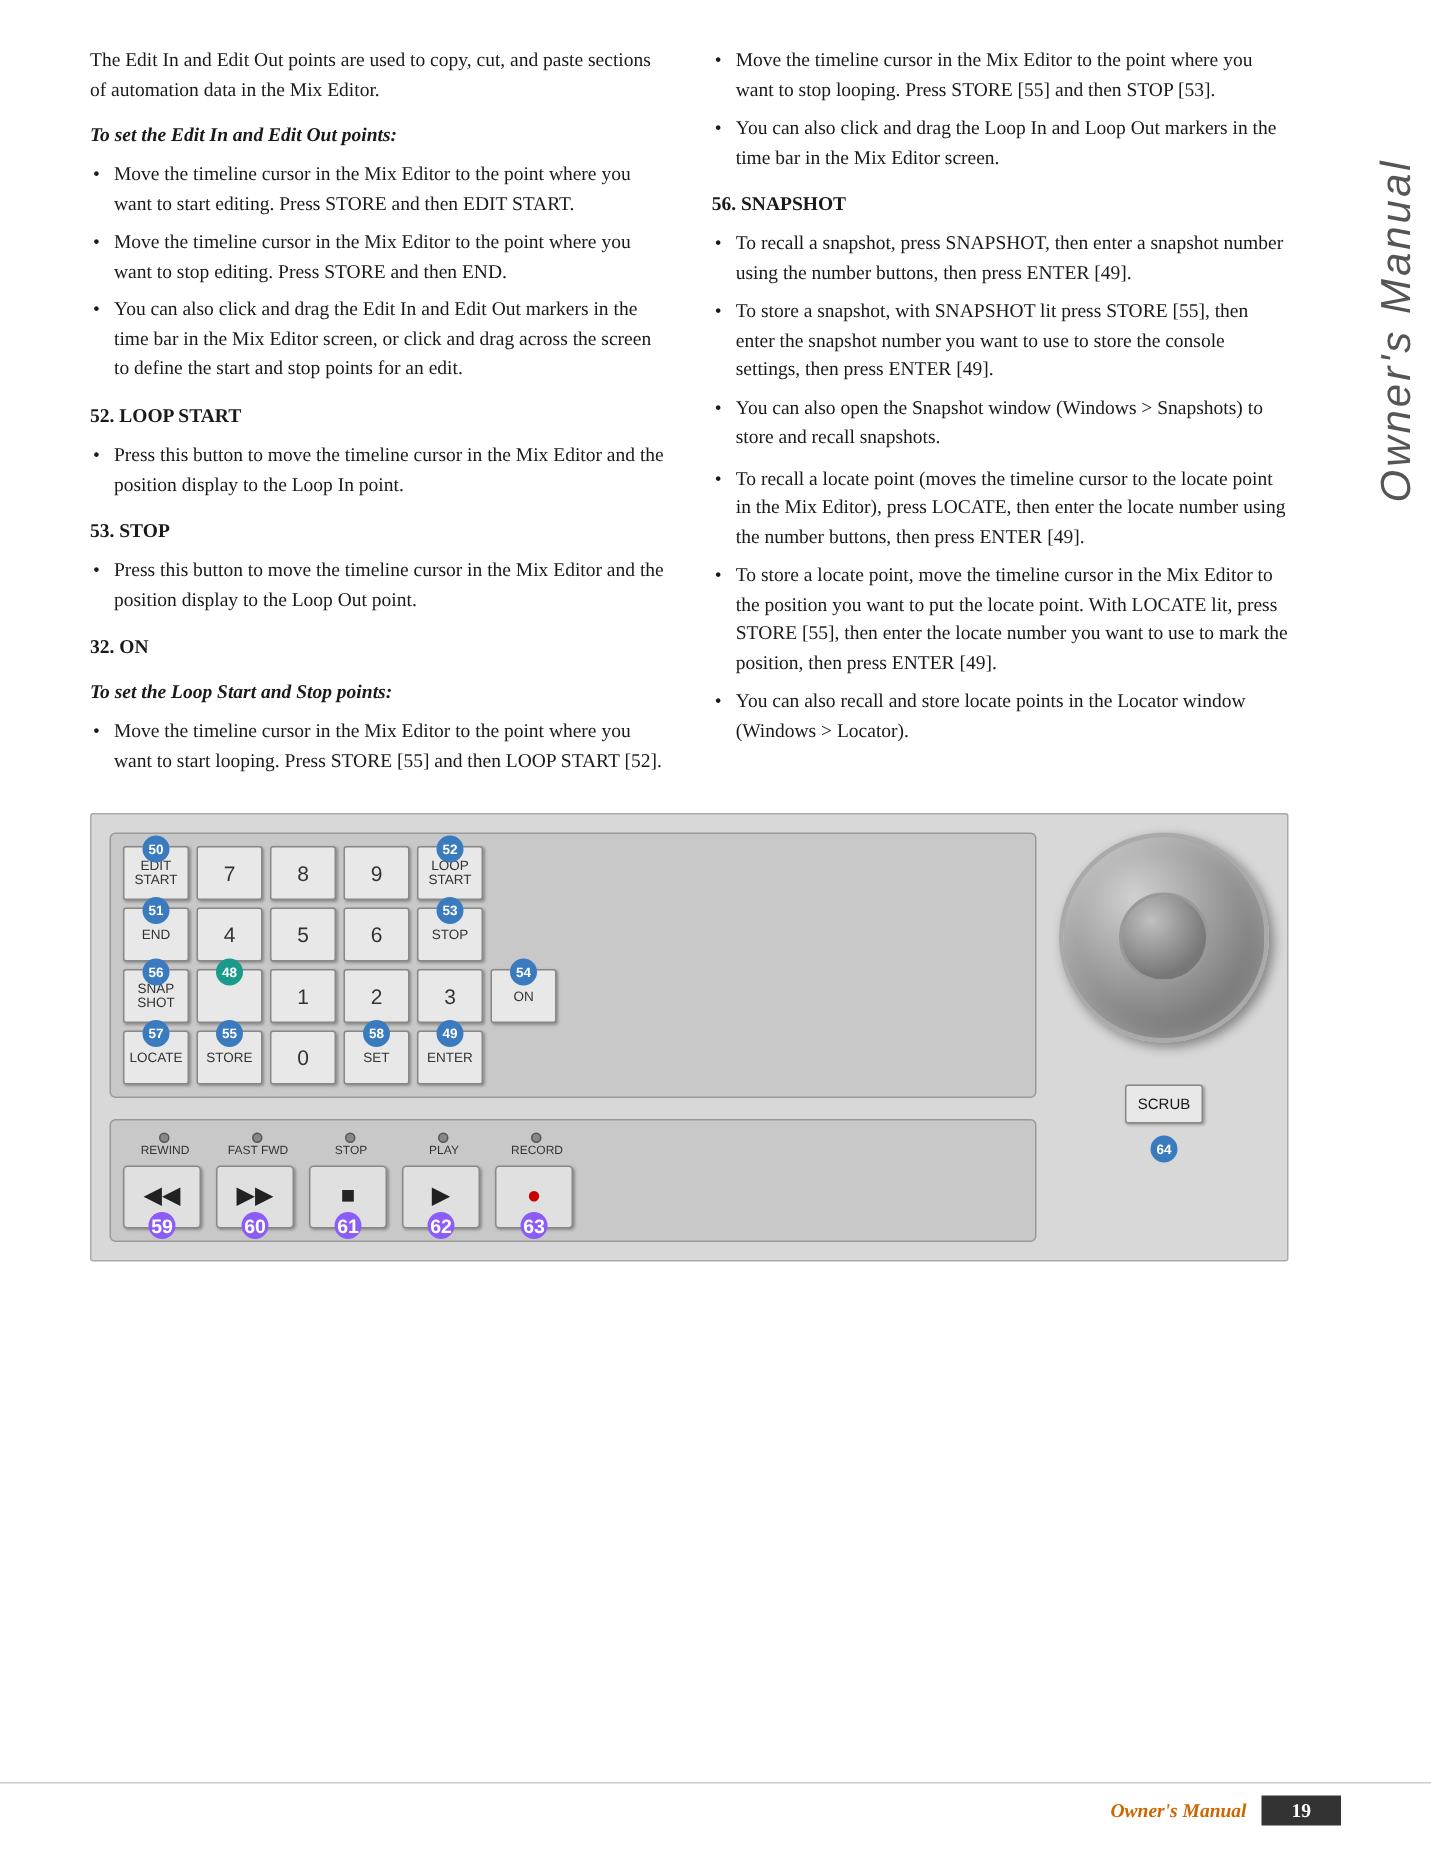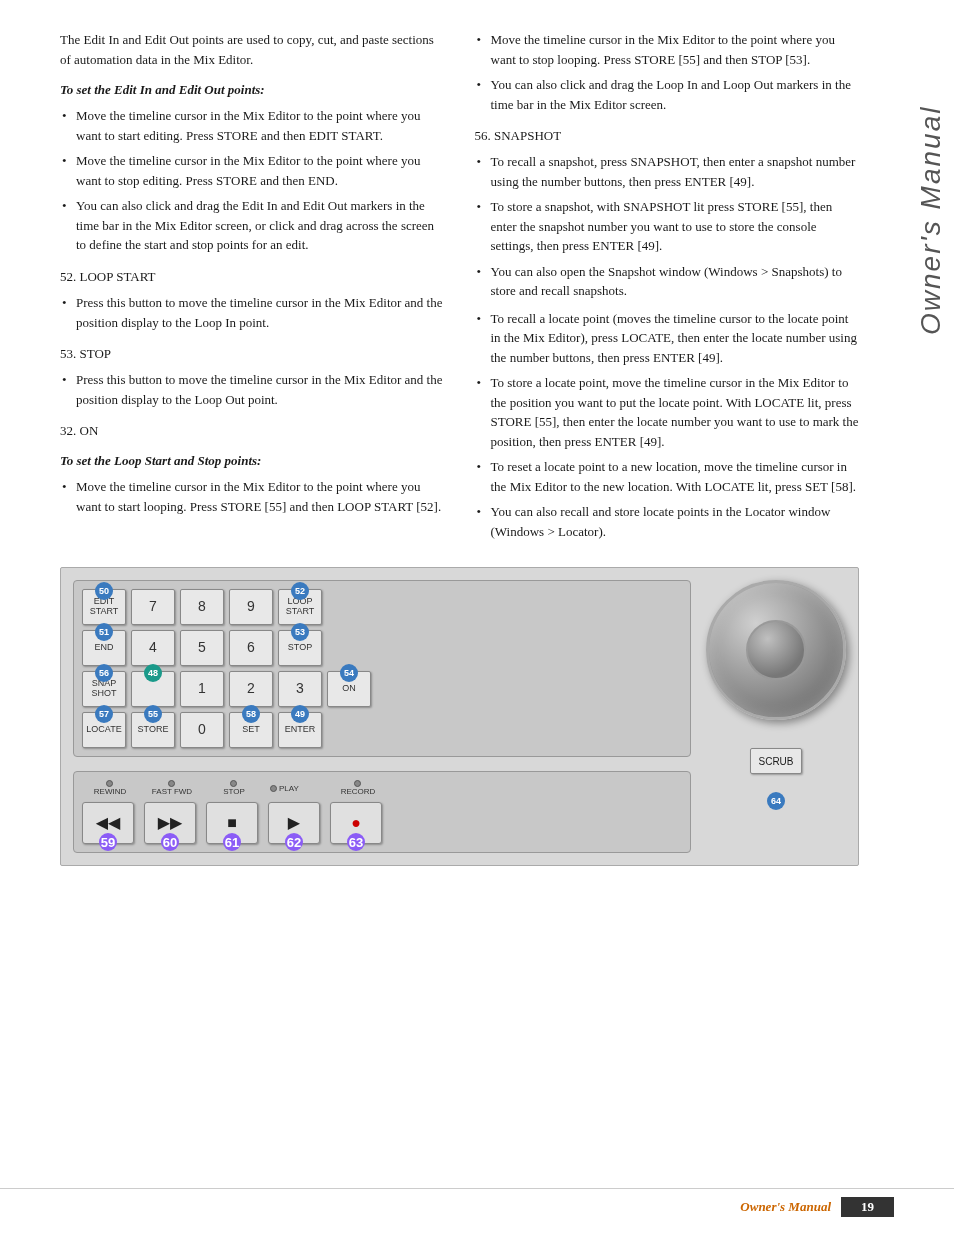--- a/index.html
+++ b/index.html
@@ -80,21 +80,21 @@
     }
 
     ul.bullet-list li::before {
       content: "•";
       position: absolute;
       left: 2px;
       top: 0;
     }
 
     .section-heading {
-      font-weight: normal;
+      font-weight: bold;
       font-size: 13px;
       margin: 12px 0 6px 0;
     }
 
     
     .diagram-container {
       margin-top: 18px;
       margin-right: 35px;
       border: 1px solid #aaa;
       background: #d8d8d8;
@@ -380,21 +380,20 @@
       <p class="section-heading">56. SNAPSHOT</p>
       <ul class="bullet-list">
         <li>To recall a snapshot, press SNAPSHOT, then enter a snapshot number using the number buttons, then press ENTER [49].</li>
         <li>To store a snapshot, with SNAPSHOT lit press STORE [55], then enter the snapshot number you want to use to store the console settings, then press ENTER [49].</li>
         <li>You can also open the Snapshot window (Windows &gt; Snapshots) to store and recall snapshots.</li>
       </ul>
 
       <ul class="bullet-list">
         <li>To recall a locate point (moves the timeline cursor to the locate point in the Mix Editor), press LOCATE, then enter the locate number using the number buttons, then press ENTER [49].</li>
         <li>To store a locate point, move the timeline cursor in the Mix Editor to the position you want to put the locate point. With LOCATE lit, press STORE [55], then enter the locate number you want to use to mark the position, then press ENTER [49].</li>
-        <li>To reset a locate point to a new location, move the timeline cursor in the Mix Editor to the new location. With LOCATE lit, press SET [58].</li>
         <li>You can also recall and store locate points in the Locator window (Windows &gt; Locator).</li>
       </ul>
     </div>
   </div>
 
   <div class="diagram-container">
     <div class="diagram-inner">
       <div class="diagram-left">
 
         <div class="numpad-section">
@@ -494,21 +493,21 @@
               <span style="font-size:8px;font-family:Arial;color:#333;">REWIND</span>
             </div>
             <div style="display:flex;flex-direction:column;align-items:center;width:52px;">
               <span class="led-dot"></span>
               <span style="font-size:8px;font-family:Arial;color:#333;">FAST FWD</span>
             </div>
             <div style="display:flex;flex-direction:column;align-items:center;width:52px;">
               <span class="led-dot"></span>
               <span style="font-size:8px;font-family:Arial;color:#333;">STOP</span>
             </div>
-            <div style="display:flex;flex-direction:row;align-items:center;width:52px;text-align:center;">
+            <div style="display:flex;flex-direction:column;align-items:center;width:52px;text-align:center;">
               <span class="led-dot"></span>
               <span style="font-size:8px;font-family:Arial;color:#333;">PLAY</span>
             </div>
             <div style="display:flex;flex-direction:column;align-items:center;width:52px;">
               <span class="led-dot"></span>
               <span style="font-size:8px;font-family:Arial;color:#333;">RECORD</span>
             </div>
           </div>
 
           <div class="transport-row">
@@ -537,21 +536,21 @@
       </div>
 
       <div class="jog-section">
         <div class="jog-wheel">
           <div class="jog-center"></div>
         </div>
         <div style="display:flex;flex-direction:column;align-items:center;margin-top:20px;">
           <div class="scrub-btn">
             <span>SCRUB</span>
           </div>
-          <div class="circle-badge" style="position:relative;top:4px;transform:none;left:0;margin-top:14px;">64</div>
+          <div class="circle-badge" style="position:relative;top:4px;transform:none;left:0;margin-top:4px;">64</div>
         </div>
       </div>
     </div>
   </div>
 
   <div class="page-footer">
     <span class="footer-manual">Owner's Manual</span>
     <div class="footer-page">19</div>
   </div>
 

